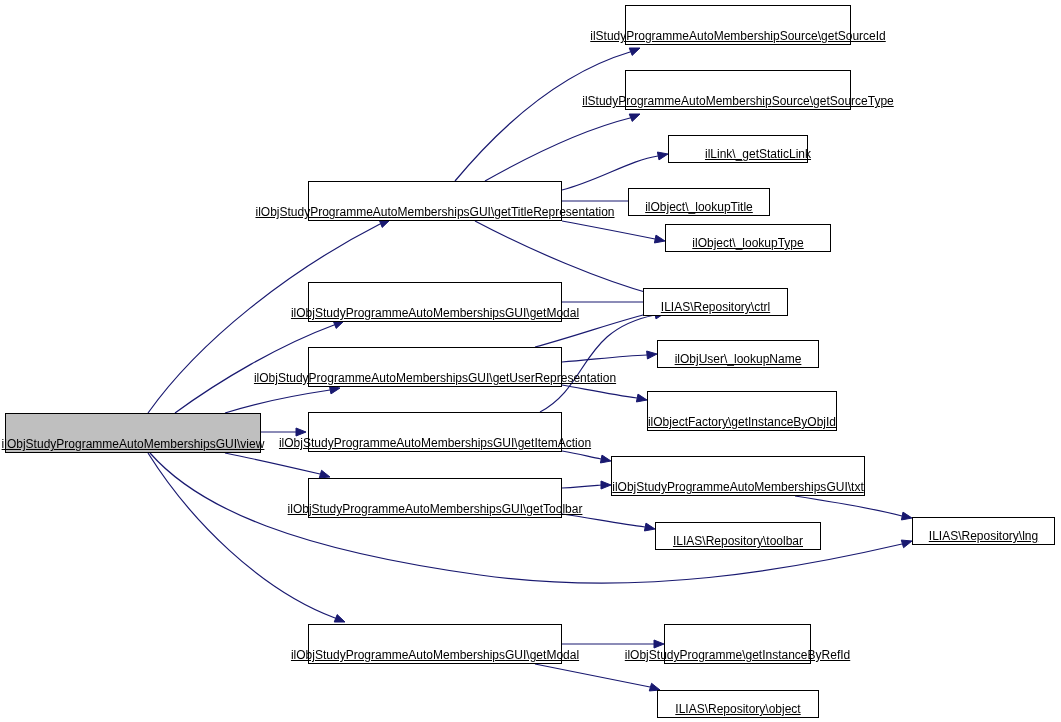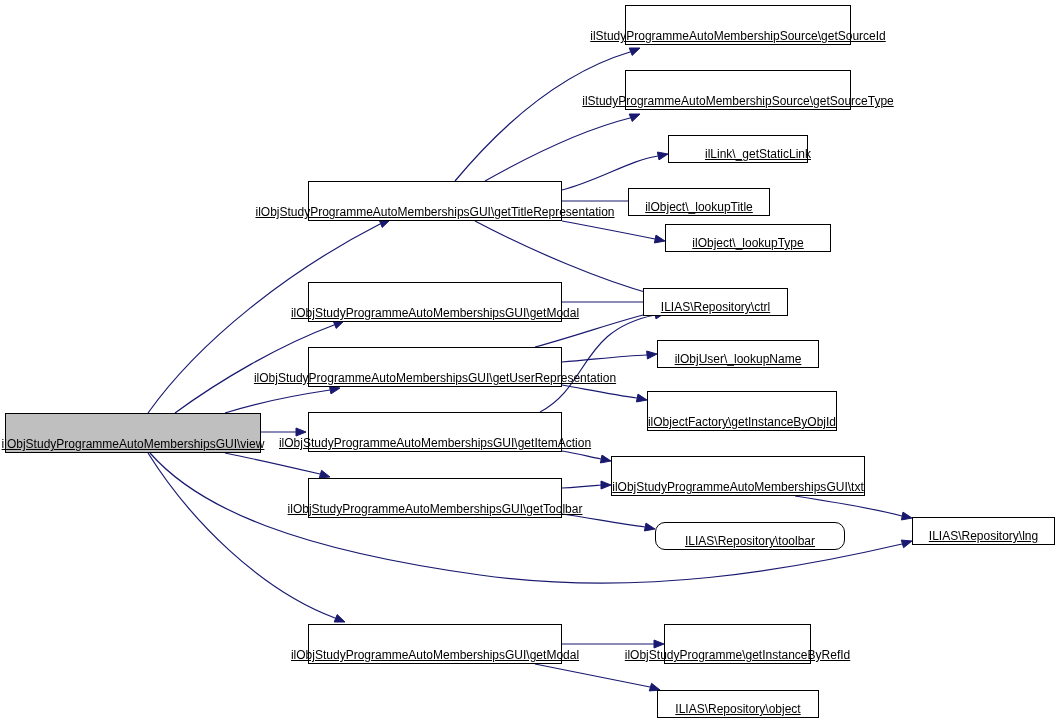--- a/index.html
+++ b/index.html
@@ -144,21 +144,21 @@
   <span>ilObjUser\_lookupName</span>
 </div>
 <div class="node" style="left:647px;top:391px;width:190px;height:40px;">
   <span>ilObjectFactory\getInstance</span>
   <span>ByObjId</span>
 </div>
 <div class="node" style="left:611px;top:456px;width:254px;height:40px;">
   <span>ilObjStudyProgrammeAutoMemberships</span>
   <span>GUI\txt</span>
 </div>
-<div class="node" style="left:655px;top:522px;width:190px;height:28px;border-radius:10px;">
+<div class="node" style="left:655px;top:522px;width:166px;height:28px;">
   <span>ILIAS\Repository\toolbar</span>
 </div>
 <div class="node" style="left:912px;top:517px;width:143px;height:28px;">
   <span>ILIAS\Repository\lng</span>
 </div>
 <div class="node" style="left:664px;top:624px;width:147px;height:40px;">
   <span>ilObjStudyProgramme</span>
   <span>\getInstanceByRefId</span>
 </div>
 <div class="node" style="left:657px;top:690px;width:162px;height:28px;">

